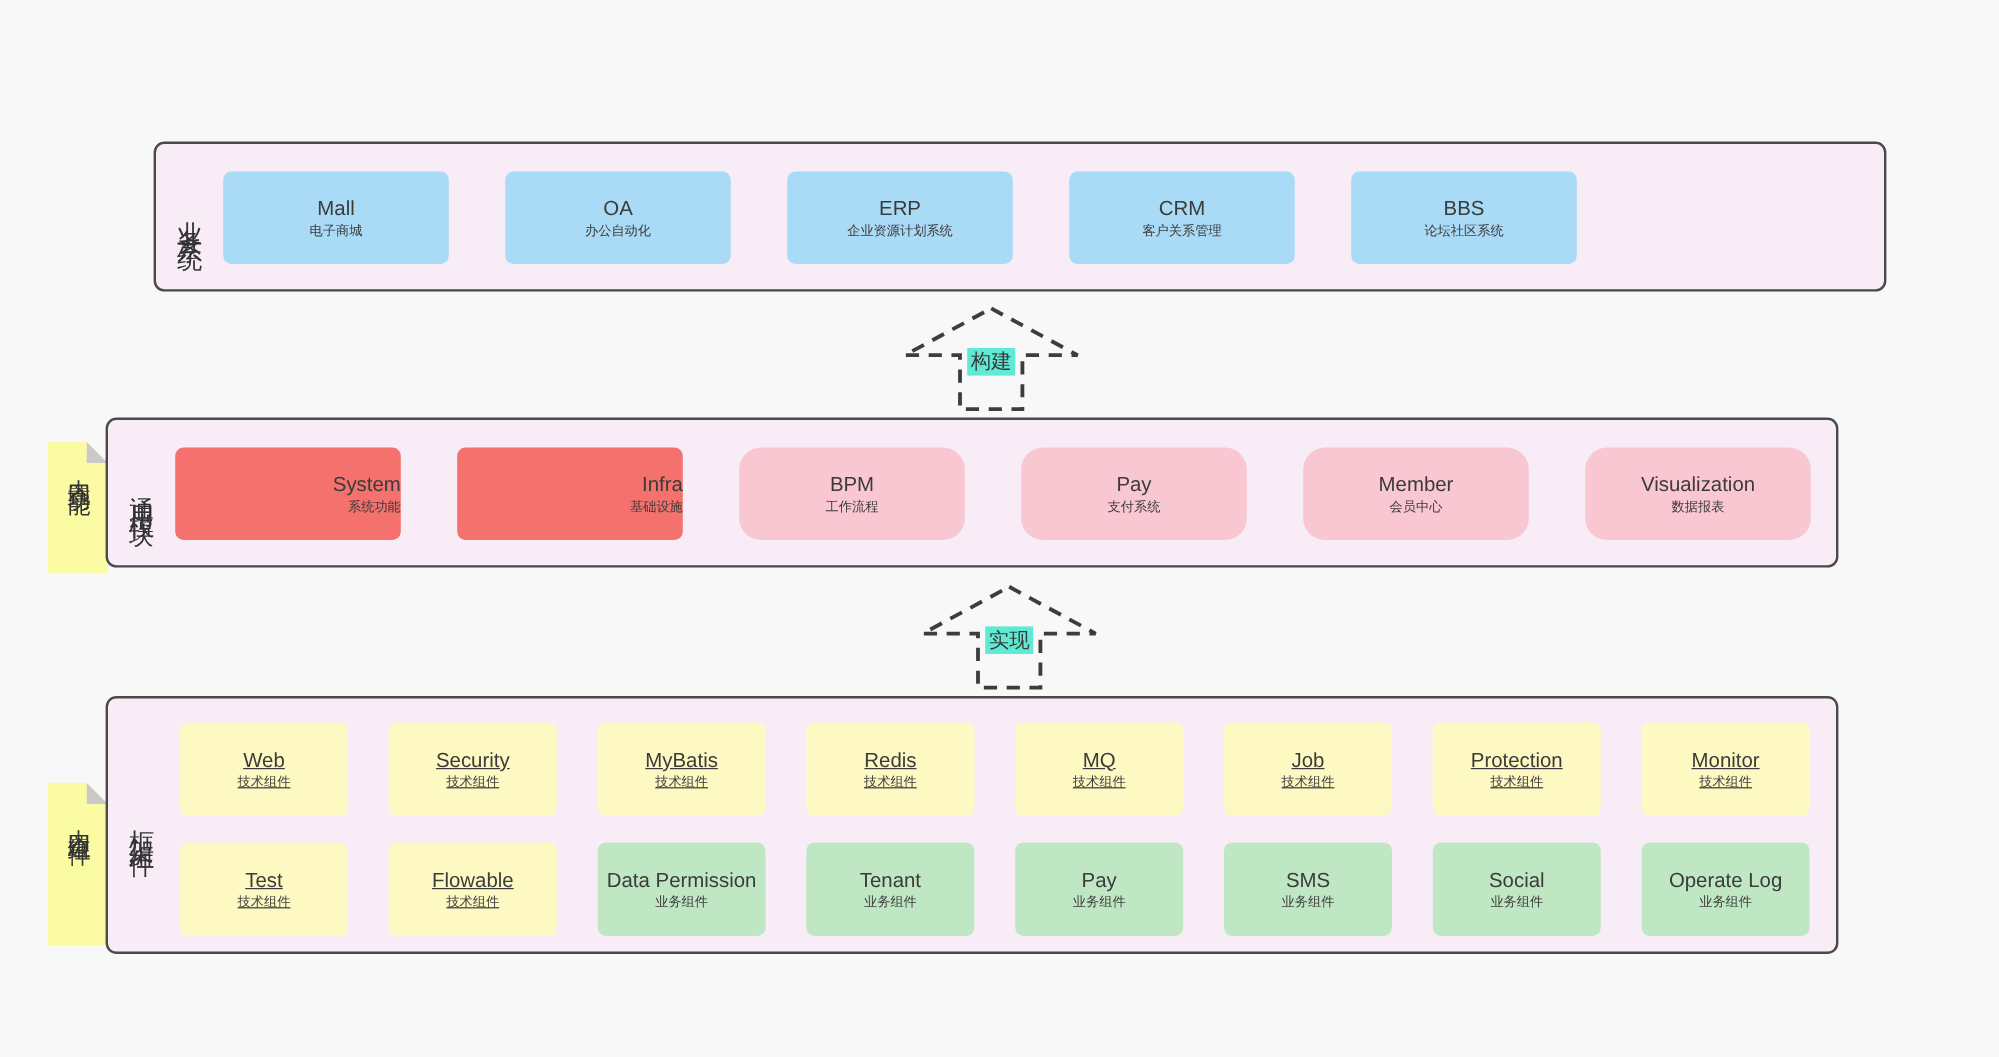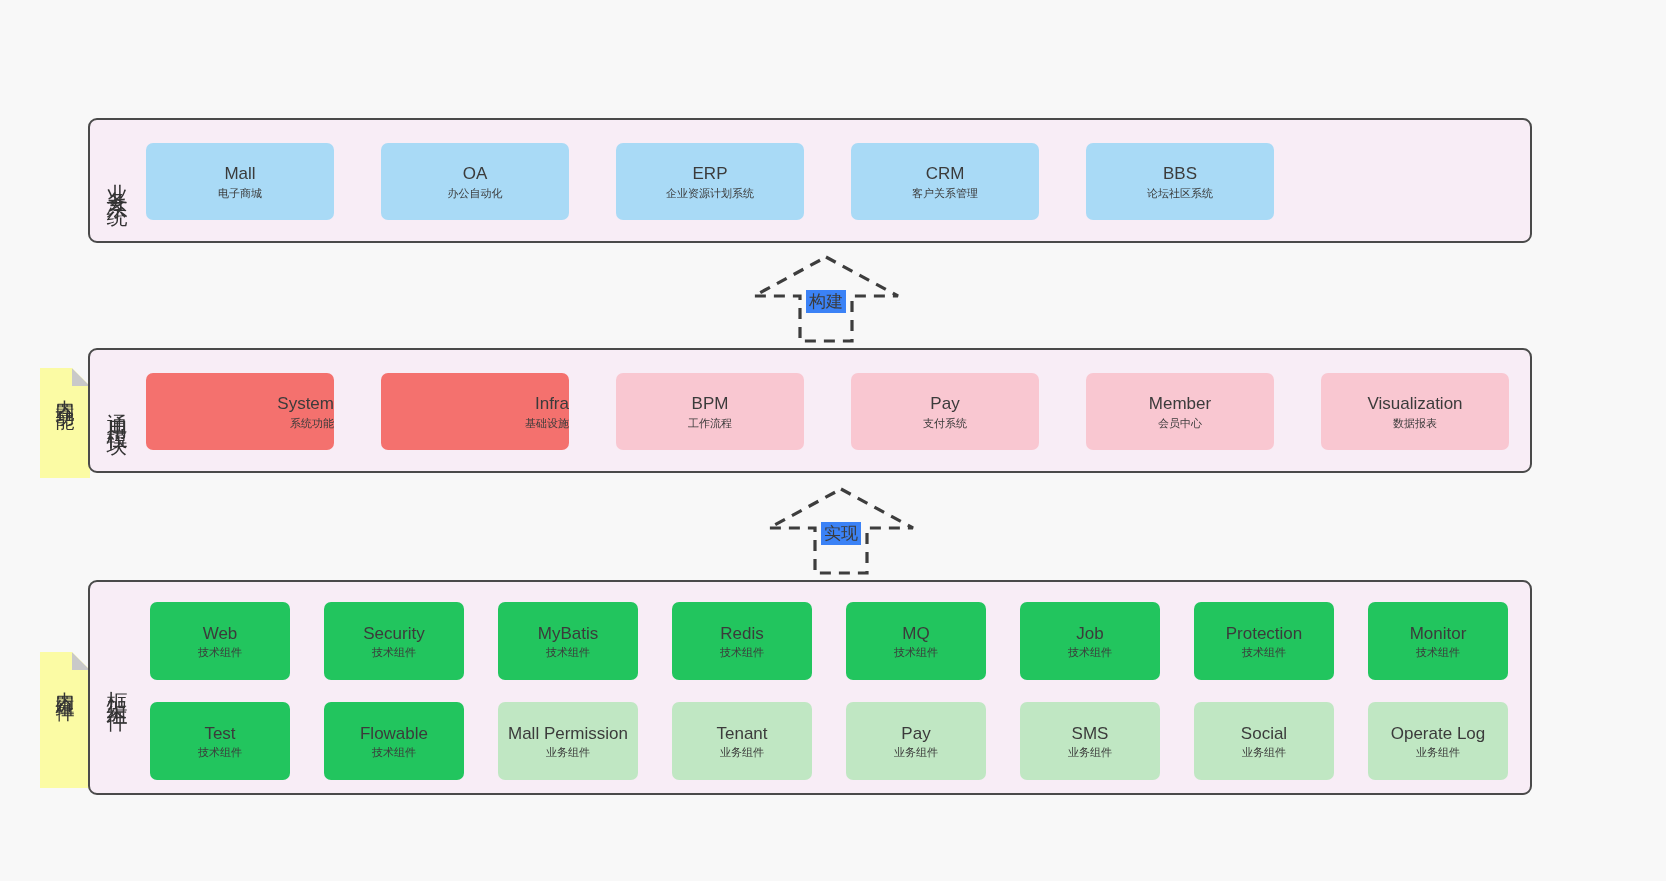--- a/index.html
+++ b/index.html
@@ -2,64 +2,64 @@
 <html><head>
 <meta charset="utf-8">
 <style>
   html,body { margin:0; padding:0; background:#f8f8f8; }
   body { font-family:"Liberation Sans","DejaVu Sans",sans-serif; color:#3b3b3b; }
   .canvas { position:relative; width:1666px; height:881px; background:#f8f8f8; overflow:hidden; }
 
   
   .band { position:absolute; left:88px; width:1444px; background:#f8edf6;
           border:2px solid #4a4a4a; border-radius:9px; box-sizing:border-box; z-index:2; }
-  .band1 { top:118px; height:125px; }
+  .band1 { top:118px; height:125px;margin-left:40px; }
   .band2 { top:348px; height:125px; }
   .band3 { top:580px; height:215px; }
 
   .side-label { position:absolute; left:13px; top:50%; transform:translateY(-50%);
                 writing-mode:vertical-rl; text-orientation:upright;
                 font-size:21px; letter-spacing:7px; color:#333; white-space:nowrap; }
 
   .box-row { position:absolute; display:flex; }
   .band1 .box-row, .band2 .box-row { left:56px; top:23px; gap:47px; }
   .band3 .row1 { left:60px; top:20px; gap:34px; }
   .band3 .row2 { left:60px; top:120px; gap:34px; }
 
   .box { width:188px; height:77px; border-radius:7px; display:flex; flex-direction:column;
          justify-content:center; align-items:center; text-align:center; line-height:1.38; }
   .band3 .box { width:140px; height:78px; }
   .box .t { font-size:17px; }
   .box .s { font-size:11px; }
 
   .blue   { background:#a9daf6; }
   .red    { background:#f4716e;align-items:flex-end; }
-  .pink   { background:#f9c7d1; }
-  .gdark  { background:#22c55e; }
+  .pink   { background:#f9c7d1;border-radius:18px; }
+  .gdark  { background:#fef9c3;text-decoration:underline; }
   .glight { background:#c0e7c3; }
 
   
   .sticky { position:absolute; left:40px; width:50px; background:#fbfba4; z-index:1;
             clip-path:polygon(0 0, calc(100% - 18px) 0, 100% 18px, 100% 100%, 0 100%); }
   .sticky1 { top:368px; height:110px; }
   .sticky2 { top:652px; height:136px; }
   .fold { position:absolute; top:0; right:0; width:18px; height:18px; background:#c9c9c9;
           clip-path:polygon(0 0, 100% 100%, 0 100%); }
   .sticky .txt { position:absolute; top:16px; left:50%; transform:translateX(-50%);
                  writing-mode:vertical-rl; text-orientation:upright;
                  font-size:19px; letter-spacing:4px; color:#333; white-space:nowrap; }
   .sticky2 .txt { top:24px; }
 
   
   .arrow { position:absolute; width:152px; height:90px; z-index:3; }
   .arrow1 { left:750px; top:254px; }
   .arrow2 { left:765px; top:486px; }
   .arrow svg { position:absolute; left:0; top:0; }
   .arrow .lbl { position:absolute; left:50%; top:36px; transform:translateX(-50%);
-                background:#3b82f6; padding:0 3px; font-size:17px; color:#3b3b3b; }
+                background:#5eead4; padding:0 3px; font-size:17px; color:#3b3b3b; }
 </style>
 </head>
 <body>
 
 <div class="canvas">
 
   <div class="band band1">
     <div class="side-label">业务系统</div>
     <div class="box-row">
       <div class="box blue">
@@ -178,21 +178,21 @@
     <div class="box-row row2">
       <div class="box gdark">
         <div class="t">Test</div>
         <div class="s">技术组件</div>
       </div>
       <div class="box gdark">
         <div class="t">Flowable</div>
         <div class="s">技术组件</div>
       </div>
       <div class="box glight">
-        <div class="t">Mall Permission</div>
+        <div class="t">Data Permission</div>
         <div class="s">业务组件</div>
       </div>
       <div class="box glight">
         <div class="t">Tenant</div>
         <div class="s">业务组件</div>
       </div>
       <div class="box glight">
         <div class="t">Pay</div>
         <div class="s">业务组件</div>
       </div>

